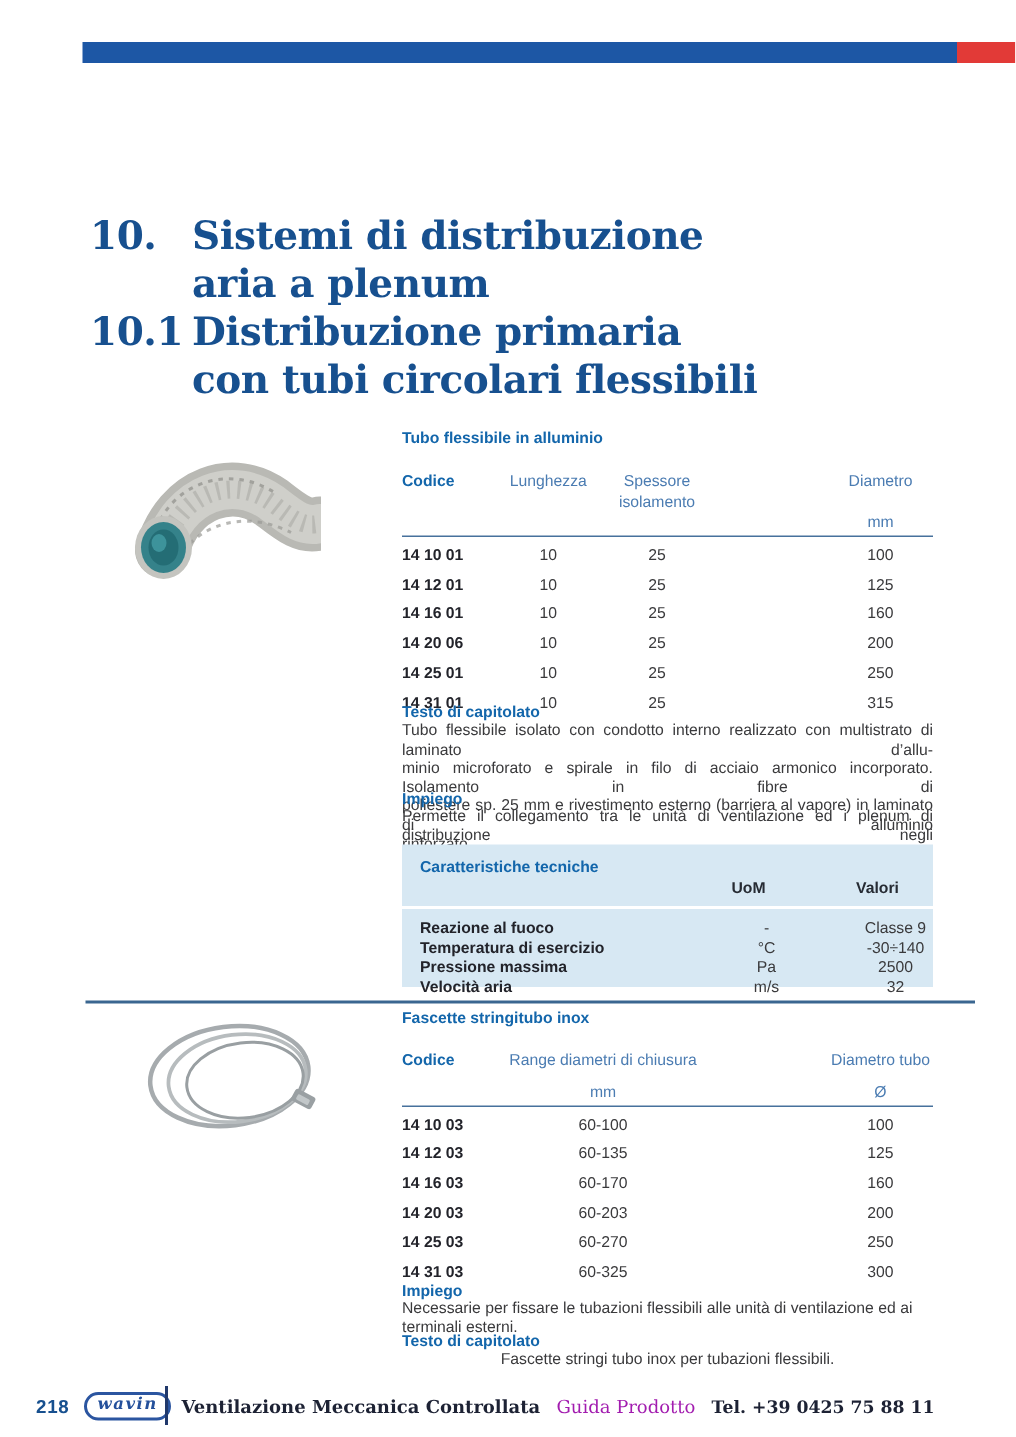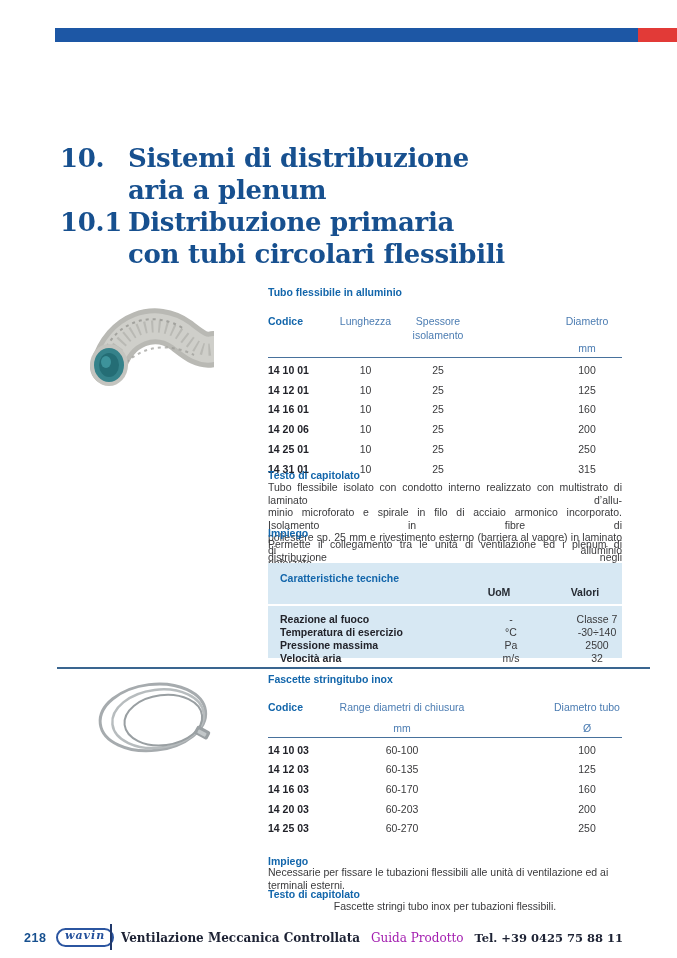--- a/index.html
+++ b/index.html
@@ -175,21 +175,21 @@
     <div class="techhead" style="margin-top:2px;">
       <span></span>
       <span class="cc">UoM</span>
       <span class="cc">Valori</span>
     </div>
     <div style="height:2px;background:#fff;margin-top:6px;"></div>
     <div style="padding:6px 0 0 12px;">
       <div class="techrow">
         <span class="tlabel">Reazione al fuoco</span>
         <span class="cc">-</span>
-        <span class="cc">Classe 7</span>
+        <span class="cc">Classe 9</span>
       </div>
       <div class="techrow">
         <span class="tlabel">Temperatura di esercizio</span>
         <span class="cc">°C</span>
         <span class="cc">-30÷140</span>
       </div>
       <div class="techrow">
         <span class="tlabel">Pressione massima</span>
         <span class="cc">Pa</span>
         <span class="cc">2500</span>
@@ -254,20 +254,26 @@
       <span class="cc">60-203</span>
       <span></span>
       <span class="cc">200</span>
     </div>
     <div class="t2row">
       <span class="cl code">14 25 03</span>
       <span class="cc">60-270</span>
       <span></span>
       <span class="cc">250</span>
     </div>
+    <div class="t2row">
+      <span class="cl code">14 31 03</span>
+      <span class="cc">60-325</span>
+      <span></span>
+      <span class="cc">300</span>
+    </div>
   </div>
 
   <div class="abs h-blue" style="left:268px;top:855px;">Impiego</div>
   <div class="abs body-txt" style="left:268px;top:866px;width:360px;">Necessarie per fissare le tubazioni flessibili alle unità di ventilazione ed ai terminali esterni.</div>
 
   <div class="abs h-blue" style="left:268px;top:888px;">Testo di capitolato</div>
   <div class="abs body-txt" style="left:268px;top:900px;text-align:center;">Fascette stringi tubo inox per tubazioni flessibili.</div>
 
   <div class="pagenum abs">218</div>
   <div class="logo-pill abs">

